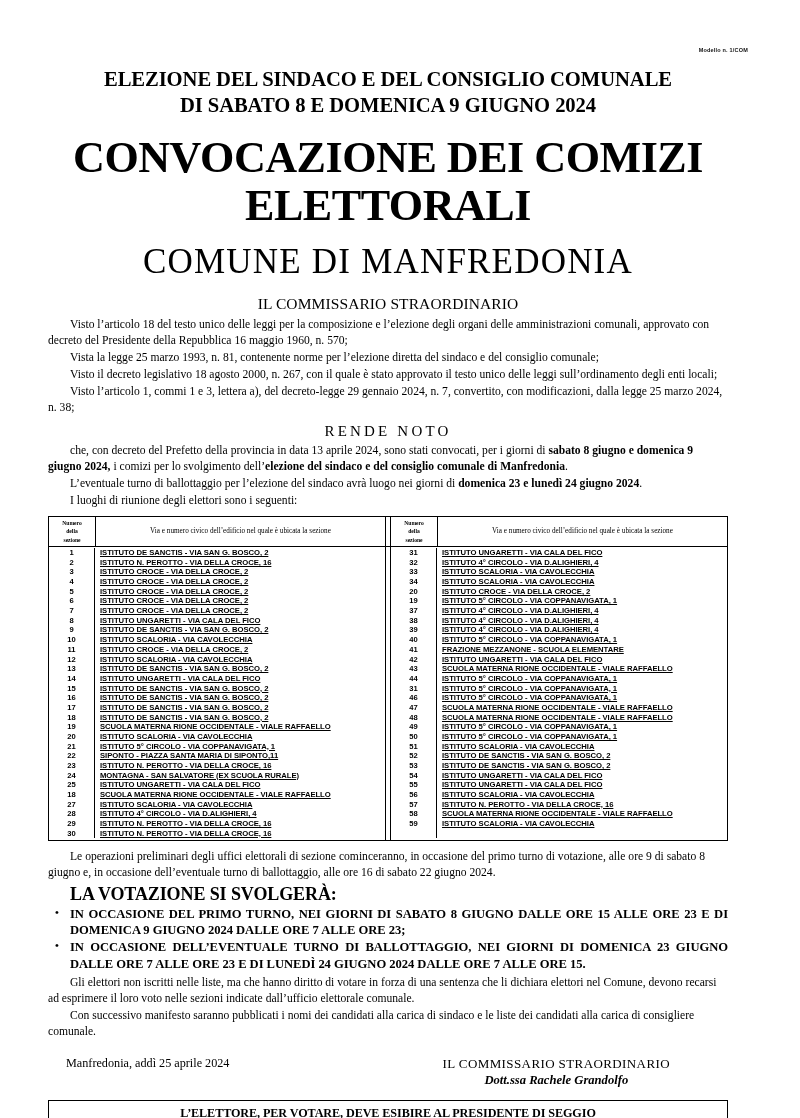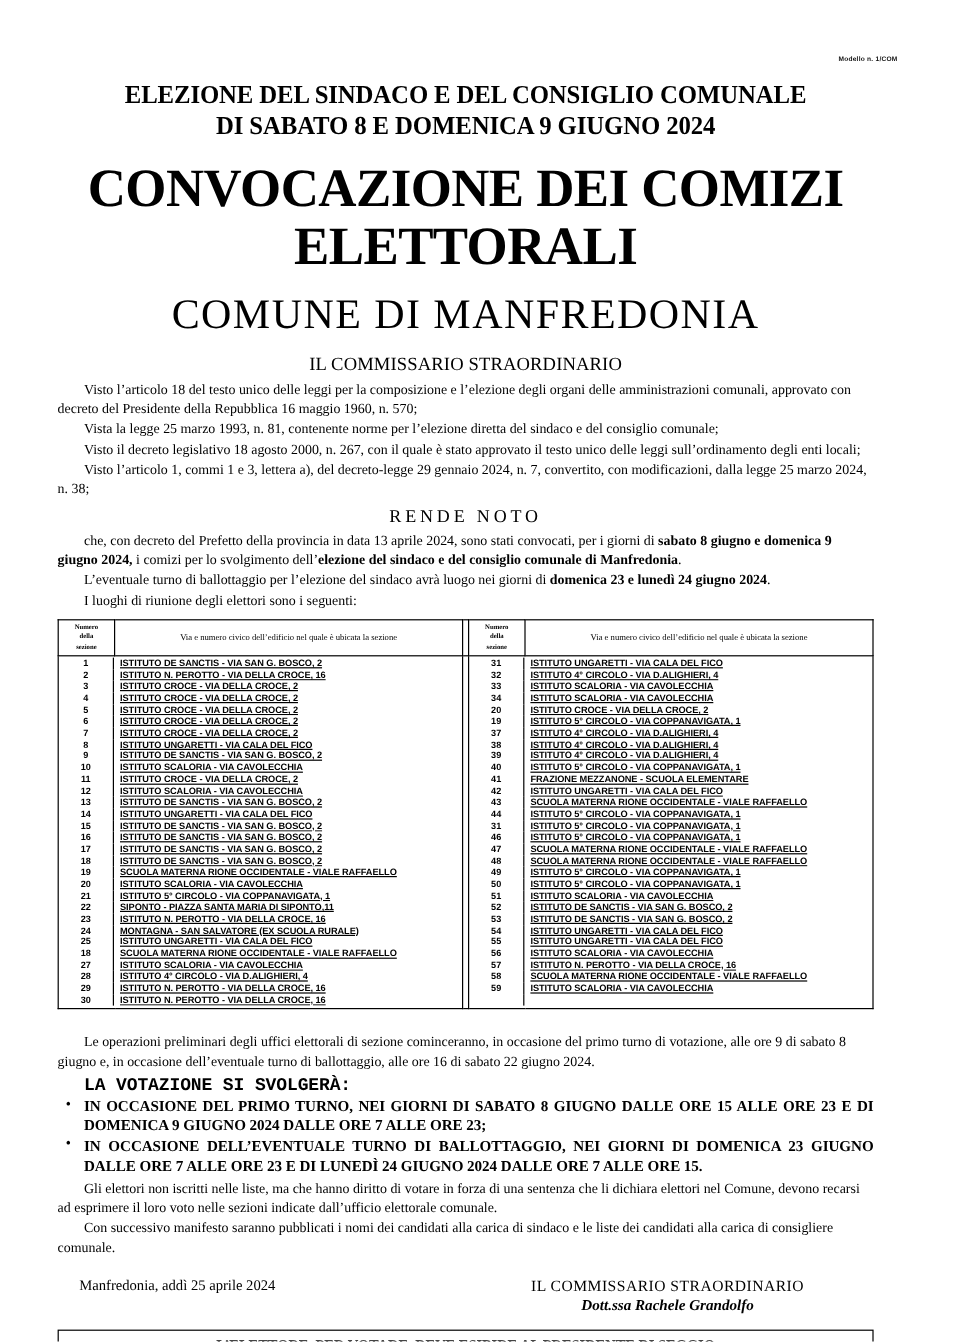--- a/index.html
+++ b/index.html
@@ -152,25 +152,24 @@
     letter-spacing: -0.05px;
     line-height: 9.68px;
     white-space: nowrap;
     overflow: hidden;
     text-decoration: underline;
   }
   .table-body-cell { padding: 1.5px 0 1.5px 0 !important; }
 
   
   .votazione-title {
-    font-size: 15px;
+    font-size: 18px;
     font-weight: bold;
     margin: 3px 0 1px 22px;
     letter-spacing: -0.1px;
-    font-family: Liberation Mono, monospace;
   }
   ul.vote-list {
     list-style: none;
     margin: 0;
     padding: 0;
   }
   ul.vote-list li {
     position: relative;
     padding-left: 22px;
     font-size: 12.6px;
@@ -519,21 +518,21 @@
               <div class="row-line">
                 <div class="cell-num"></div>
                 <div class="cell-addr"></div>
               </div>
             </div>
         </td>
       </tr>
     </tbody>
   </table>
 
-  <p class="body" style="margin-top:20px">Le operazioni preliminari degli uffici elettorali di sezione cominceranno, in occasione del primo turno di votazione, alle ore 9 di sabato 8 giugno e, in occasione dell’eventuale turno di ballottaggio, alle ore 16 di sabato 22 giugno 2024.</p>
+  <p class="body" style="margin-top:8px">Le operazioni preliminari degli uffici elettorali di sezione cominceranno, in occasione del primo turno di votazione, alle ore 9 di sabato 8 giugno e, in occasione dell’eventuale turno di ballottaggio, alle ore 16 di sabato 22 giugno 2024.</p>
 
   <div class="votazione-title">LA VOTAZIONE SI SVOLGERÀ:</div>
 
   <ul class="vote-list">
     <li>IN OCCASIONE DEL PRIMO TURNO, NEI GIORNI DI SABATO 8 GIUGNO DALLE ORE 15 ALLE ORE 23 E DI DOMENICA 9  GIUGNO 2024 DALLE ORE 7 ALLE ORE 23;</li>
     <li>IN OCCASIONE DELL’EVENTUALE TURNO DI BALLOTTAGGIO, NEI GIORNI DI DOMENICA 23 GIUGNO DALLE ORE 7 ALLE ORE 23 E DI LUNEDÌ 24 GIUGNO 2024 DALLE ORE 7 ALLE ORE 15.</li>
   </ul>
 
   <p class="body" style="margin-top:3px">Gli elettori non iscritti nelle liste, ma che hanno diritto di votare in forza di una sentenza che li dichiara elettori nel Comune, devono recarsi ad esprimere il loro voto nelle sezioni indicate dall’ufficio elettorale comunale.</p>
   <p class="body tight">Con successivo manifesto saranno pubblicati i nomi dei candidati alla carica di sindaco e le liste dei candidati alla carica di consigliere comunale.</p>

